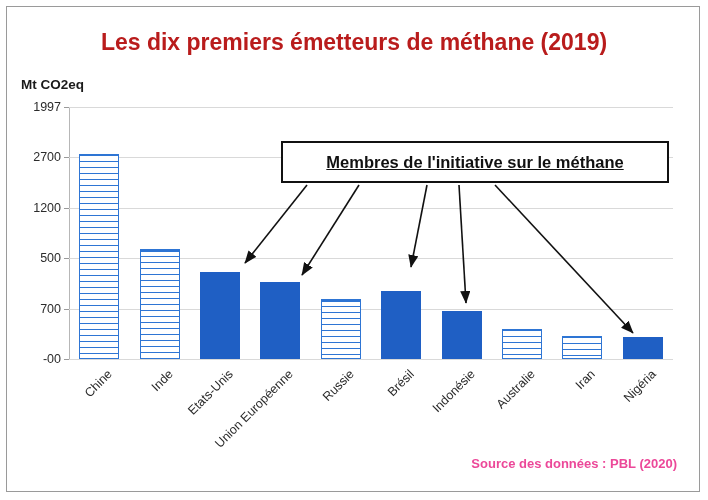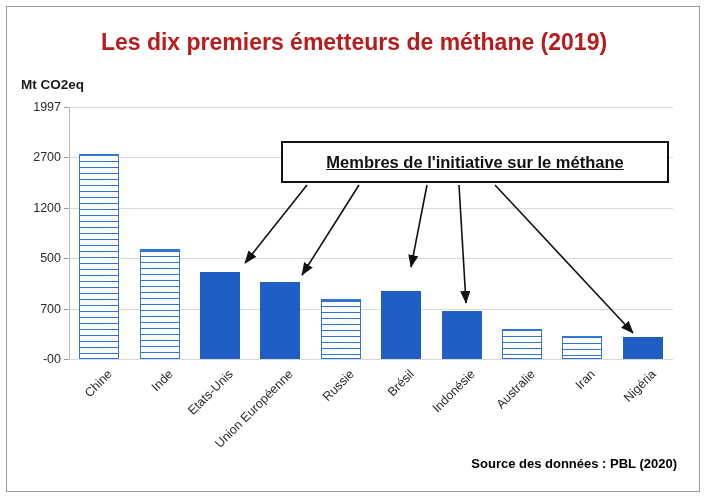--- a/index.html
+++ b/index.html
@@ -152,21 +152,21 @@
     width: 694px;
     height: 486px;
     pointer-events: none;
   }
   #source-note {
     position: absolute;
     right: 22px;
     bottom: 20px;
     font-size: 13px;
     font-weight: bold;
-    color: #000000;
+    color: #ec4899;
     text-align: center;
   }
 </style>
 </head>
 <body>
 
 <div id="chart-frame">
 
   <div id="chart-title">Les dix premiers émetteurs de méthane (2019)</div>
 

